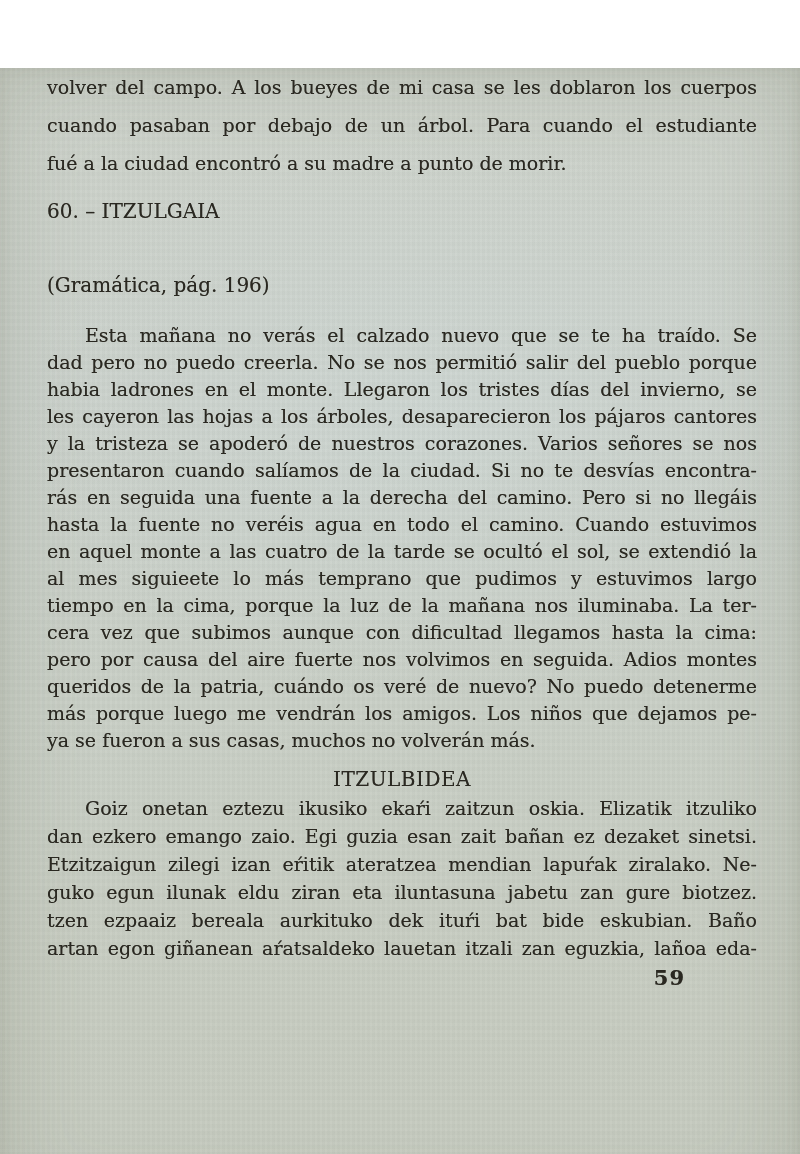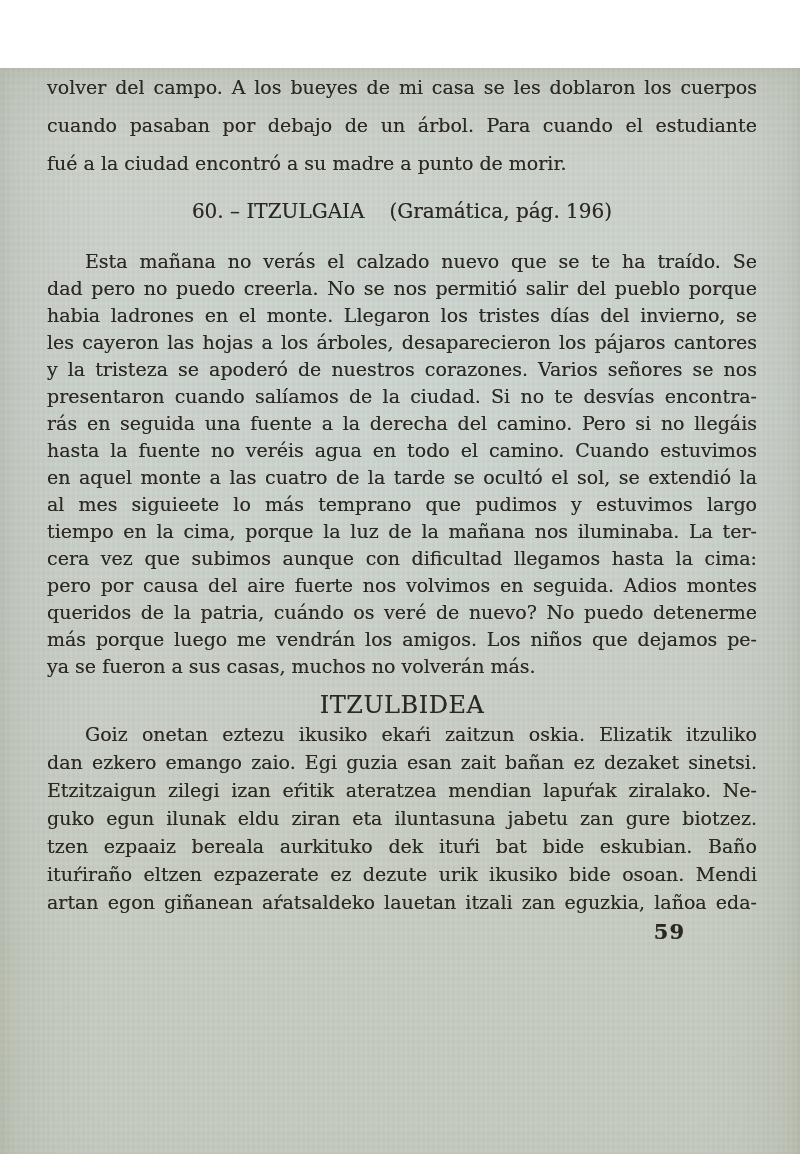--- a/index.html
+++ b/index.html
@@ -43,27 +43,28 @@
   }
   .para.flush-last .line:last-child {
     -moz-text-align-last: left;
     text-align-last: left;
   }
   .para.indent-first .line:first-child { padding-left: 38px; }
 
   .intro   { margin-top: 68px; line-height: 38px; }
   .heading1 {
     margin-top: 14px; line-height: 30px;
-    display: flex; justify-content: center; gap: 25px;
+    display: flex; justify-content: center; gap: 44px;
     font-size: 20px;
+    flex-direction: column;
   }
   .main-para { margin-top: 22px; line-height: 27px; }
   .heading2 {
     margin-top: 10px; line-height: 30px;
-    text-align: center; font-size: 24px; letter-spacing: 0.5px;
+    text-align: center; font-size: 20px; letter-spacing: 0.5px;
   }
   .basque-para { line-height: 28px; }
   .folio {
     margin-top: 2px; line-height: 28px;
     text-align: right; padding-right: 72px;
     font-size: 21px; font-weight: bold; letter-spacing: 1px;
   }
 </style>
 </head>
 <body>
@@ -102,20 +103,19 @@
       </div>
 
     <div class="heading2">ITZULBIDEA</div>
 
     <div class="para basque-para indent-first">
         <div class="line">Goiz onetan eztezu ikusiko ekaŕi zaitzun oskia. Elizatik itzuliko</div>
         <div class="line">dan ezkero emango zaio. Egi guzia esan zait bañan ez dezaket sinetsi.</div>
         <div class="line">Etzitzaigun zilegi izan eŕitik ateratzea mendian lapuŕak ziralako. Ne-</div>
         <div class="line">guko egun ilunak eldu ziran eta iluntasuna jabetu zan gure biotzez.</div>
         <div class="line">tzen ezpaaiz bereala aurkituko dek ituŕi bat bide eskubian. Baño</div>
-        <div class="line">ituŕiraño eltzen ezpazerate ez dezute urik ikusiko bide osoan. Mendi</div>
         <div class="line">artan egon giñanean aŕatsaldeko lauetan itzali zan eguzkia, lañoa eda-</div>
       </div>
 
     <div class="folio">59</div>
 
   </div>
 </div>
 
 </body></html>

